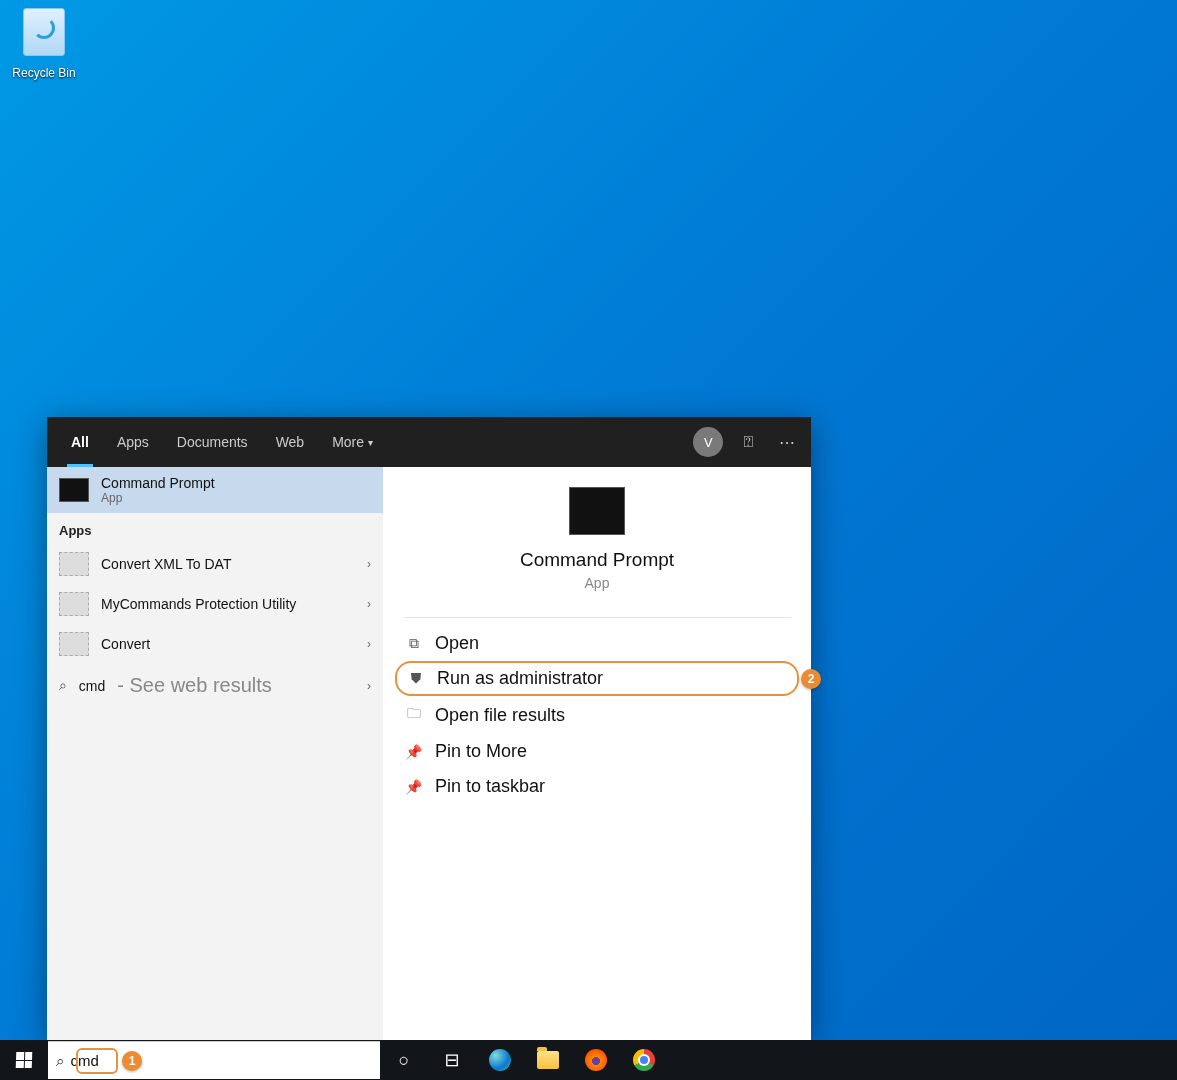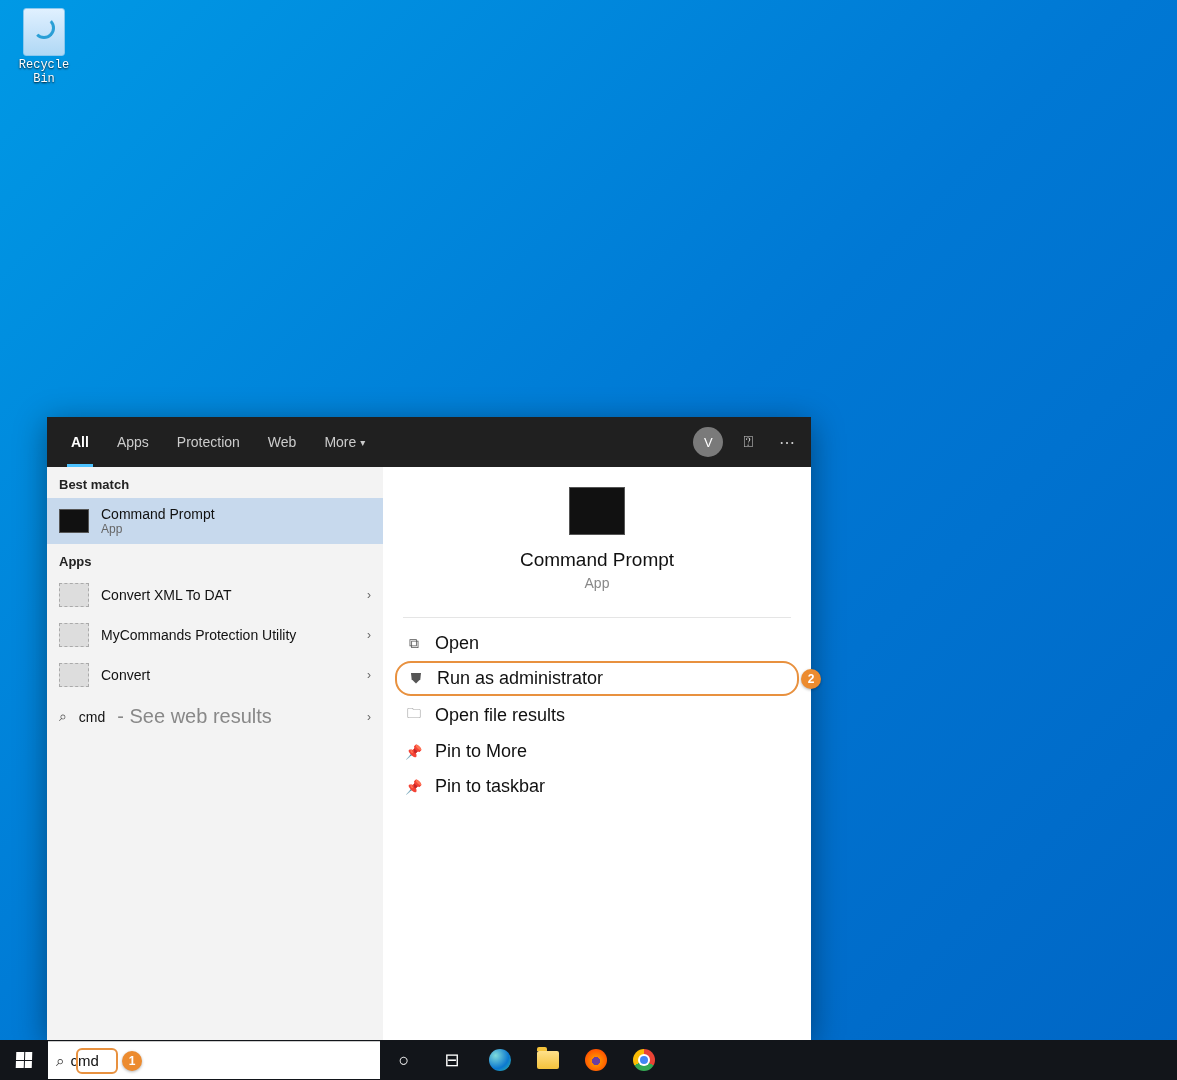--- a/index.html
+++ b/index.html
@@ -3,21 +3,21 @@
 <meta charset="utf-8">
 <style>
 * { margin: 0; padding: 0; box-sizing: border-box; font-family: "Segoe UI", Tahoma, sans-serif; }
 html, body { width: 1177px; height: 1080px; overflow: hidden; }
 body { background: linear-gradient(135deg, #0099e5 0%, #0078d4 50%, #0066c5 100%); position: relative; }
 
 
 .desktop-icon { position: absolute; top: 8px; left: 8px; width: 72px; text-align: center; cursor: pointer; }
 .desktop-icon .icon-img { width: 42px; height: 48px; margin: 0 auto; background: linear-gradient(180deg,#e0f0ff,#b0d8f5); border: 1px solid #8ac8ee; border-radius: 3px; position: relative; }
 .desktop-icon .icon-img::before { content: ""; position: absolute; top: 8px; left: 50%; transform: translateX(-50%); width: 16px; height: 16px; border: 3px solid #2a9fd6; border-radius: 50%; border-top-color: transparent; border-left-color: transparent; }
-.desktop-icon .label { color: #fff; font-size: 12px; text-shadow: 0 1px 2px rgba(0,0,0,.9); margin-top: 2px; font-family: Liberation Mono, monospace; }
+.desktop-icon .label { color: #fff; font-size: 12px; text-shadow: 0 1px 2px rgba(0,0,0,.9); margin-top: 10px; }
 
 
 .search-panel { position: absolute; left: 47px; bottom: 40px; width: 764px; height: 623px; background: #fff; box-shadow: 0 6px 30px rgba(0,0,0,.4); display: flex; flex-direction: column; }
 .search-header { background: #202020; color: #ccc; height: 50px; display: flex; align-items: center; padding: 0 10px; gap: 0; }
 .search-tabs { display: flex; align-items: center; height: 100%; }
 .search-tab { padding: 0 14px; height: 100%; display: flex; align-items: center; font-size: 14px; color: #ccc; cursor: pointer; position: relative; }
 .search-tab.active { color: #fff; font-weight: 600; }
 .search-tab.active::after { content: ""; position: absolute; left: 10px; right: 10px; bottom: 0; height: 3px; background: #4cc2ff; }
 .caret-down { margin-left: 4px; font-size: 10px; }
 .header-right { margin-left: auto; display: flex; align-items: center; gap: 14px; }
@@ -80,37 +80,36 @@
 <div class="desktop-icon">
   <div class="icon-img"></div>
   <div class="label">Recycle Bin</div>
 </div>
 
 <div class="search-panel">
   <div class="search-header">
     <div class="search-tabs">
       <div class="search-tab active">All</div>
       <div class="search-tab">Apps</div>
-      <div class="search-tab">Protection</div>
+      <div class="search-tab">Documents</div>
       <div class="search-tab">Web</div>
       <div class="search-tab">
         <span>More</span>
         <span class="caret-down">▾</span>
       </div>
     </div>
     <div class="header-right">
       <div class="avatar">V</div>
       <div class="header-icon">⍰</div>
       <div class="header-icon">⋯</div>
     </div>
   </div>
 
   <div class="search-body">
     <div class="left-col">
-      <div class="section-head">Best match</div>
       <div class="result-item selected">
         <div class="thumb"></div>
         <div class="info">
           <div class="title">Command Prompt</div>
           <div class="sub">App</div>
         </div>
       </div>
 
       <div class="section-head">Apps</div>
       <div class="result-item">

